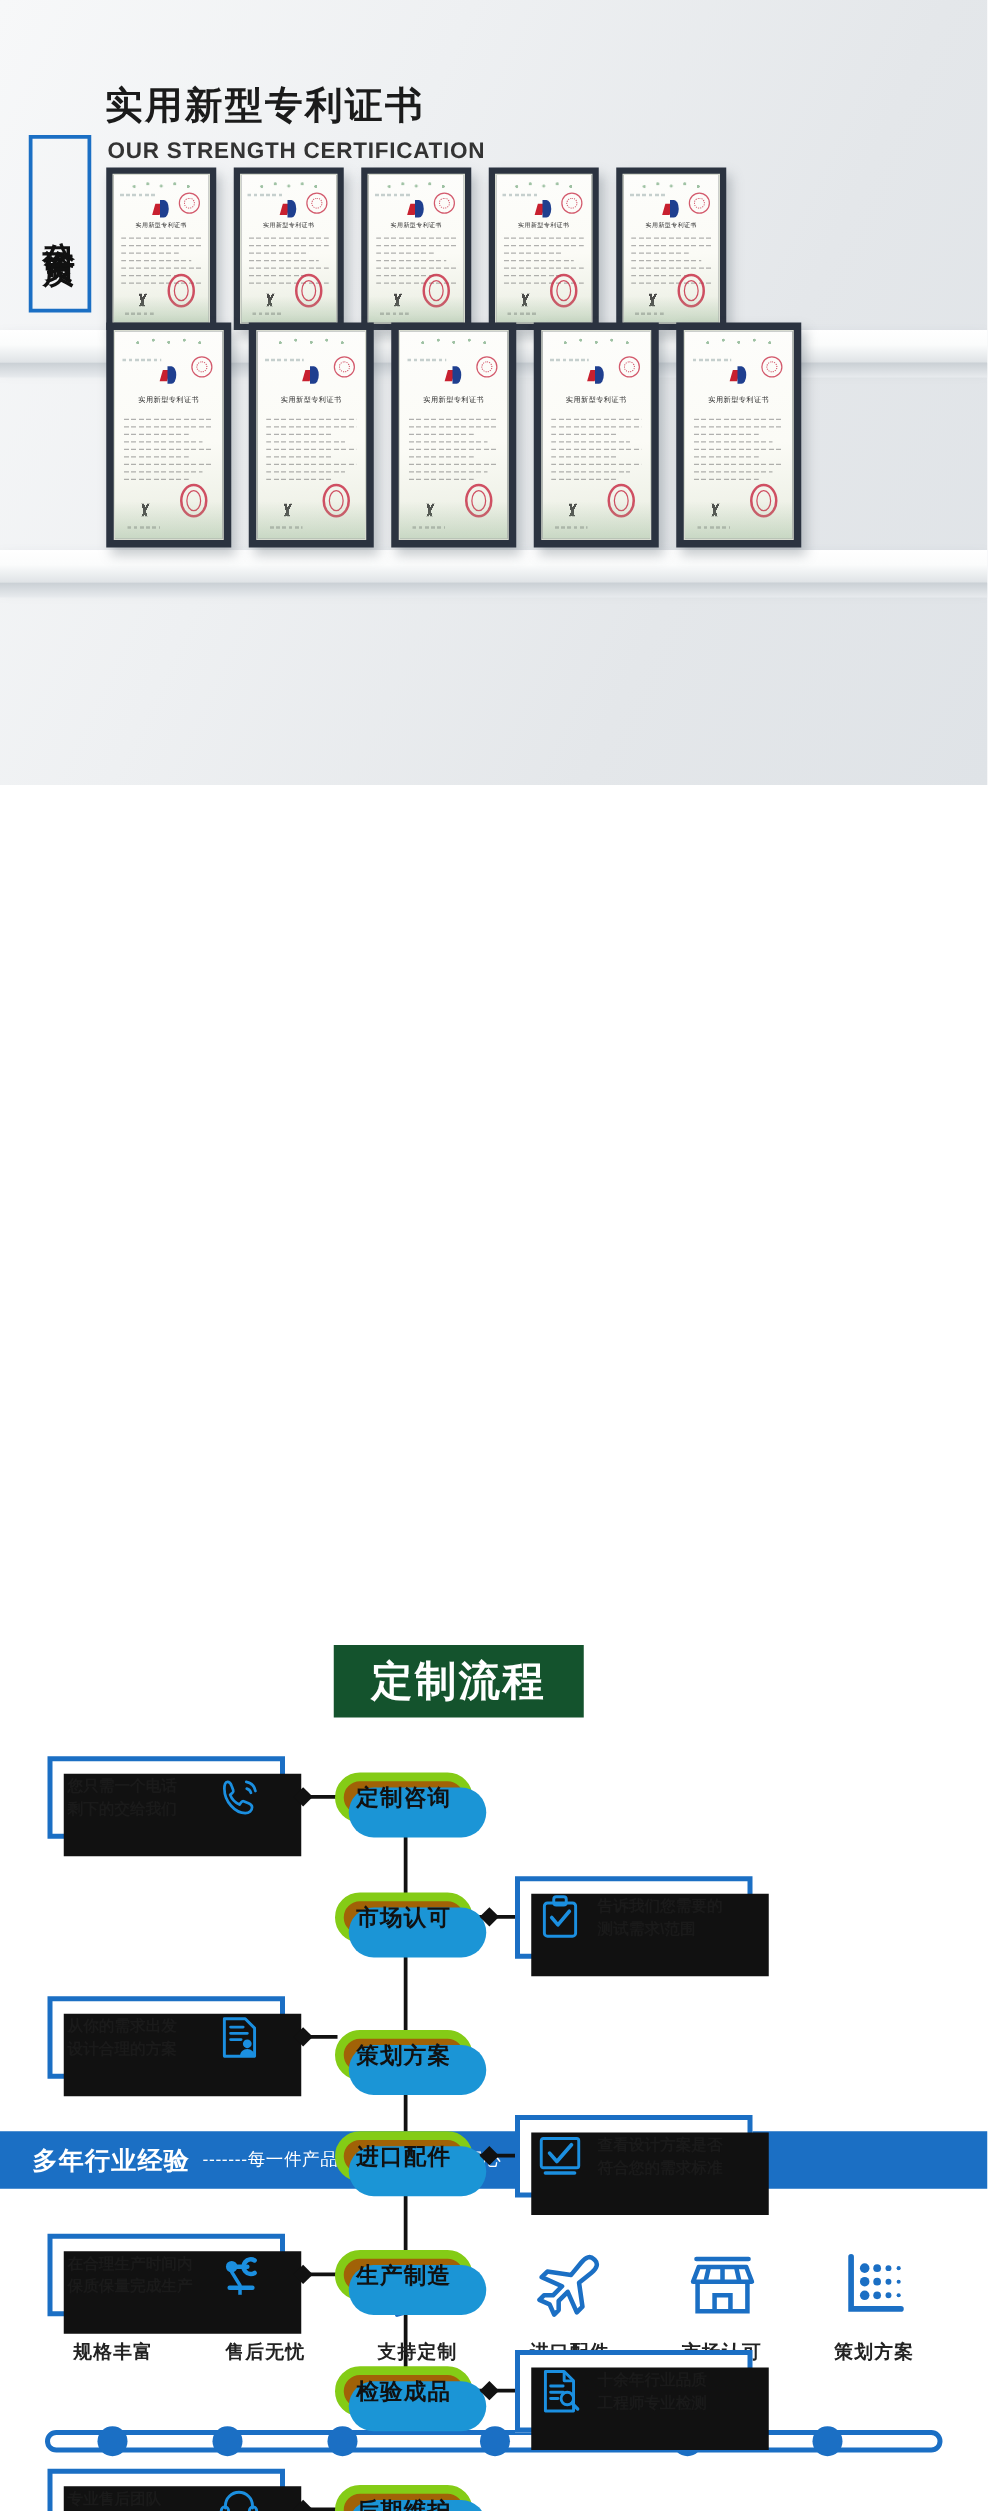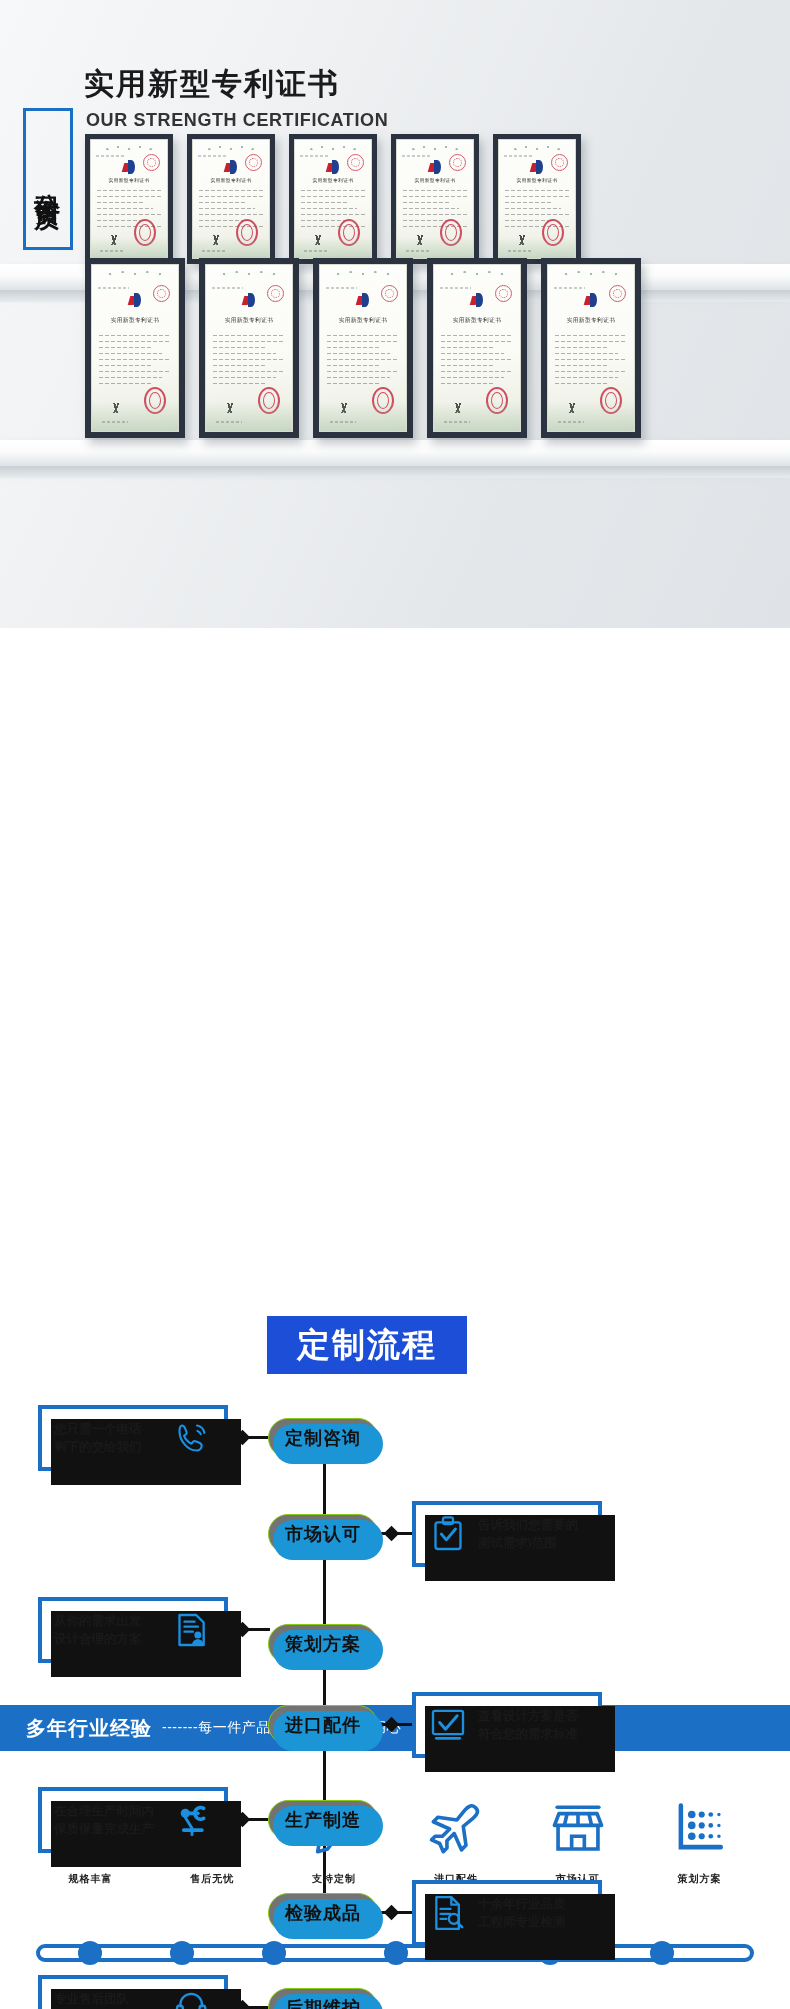--- a/index.html
+++ b/index.html
@@ -130,33 +130,33 @@
   }
   .paper .corner{
     position:absolute; left:0; bottom:0; width:100%; height:18%;
     background:linear-gradient(0deg,rgba(160,190,160,.45),transparent);
   }
 
   
   .flow-section{ position:relative; width:790px; height:1045px; background:#fff; }
   .flow-title{
     position:absolute; left:267px; top:688px; width:200px; height:58px;
-    background:#1d4ed8; color:#fff; font-size:33px; font-weight:bold;
+    background:#14532d; color:#fff; font-size:33px; font-weight:bold;
     display:flex; align-items:center; justify-content:center; letter-spacing:2px;
   }
   .flow-title:after{
     content:""; position:absolute; left:10px; top:10px; width:200px; height:58px;
     background:#000; z-index:-1;
   }
   .spine{
     position:absolute; left:323px; top:795px; width:3px; height:510px; background:#111;
   }
   .node{
-    position:absolute; width:110px; height:40px; background:#737373;
-    border:1px solid #84cc16; border-radius:21px;
+    position:absolute; width:110px; height:40px; background:#a16207;
+    border:7px solid #84cc16; border-radius:21px;
     display:flex; align-items:center; justify-content:center;
     font-size:18px; font-weight:bold; color:#111; letter-spacing:1px;
     z-index:4;
   }
   .node:after{
     content:""; position:absolute; left:4px; top:5px; width:110px; height:40px;
     background:#1b95d6; border-radius:21px; z-index:-1;
   }
   .card{
     position:absolute; width:190px; height:66px; background:#fff;
@@ -187,21 +187,21 @@
     background:#1b6fc4; display:flex; align-items:center; padding-left:26px; gap:10px;
   }
   .banner .b1{ font-size:20px; font-weight:bold; color:#fff; letter-spacing:1px; }
   .banner .b2{ font-size:14px; color:#fff; letter-spacing:.5px; }
   .features{
     position:absolute; left:0; top:1800px; width:790px;
     display:flex; justify-content:space-between; padding:0 38px;
   }
   .feat{ width:105px; display:flex; flex-direction:column; align-items:center; gap:14px; }
   .feat .fi{ width:58px; height:58px; }
-  .feat .fl{ font-size:10px; font-weight:bold; color:#222; letter-spacing:1px; }
+  .feat .fl{ font-size:15px; font-weight:bold; color:#222; letter-spacing:1px; }
   .railwrap{ position:absolute; left:0; top:1938px; width:790px; height:30px; }
 </style>
 </head>
 <body>
 
 <div class="cert-section">
   <div class="wall-tint"></div>
 
   <div class="head-cn">实用新型专利证书</div>
   <div class="head-en">OUR STRENGTH CERTIFICATION</div>

